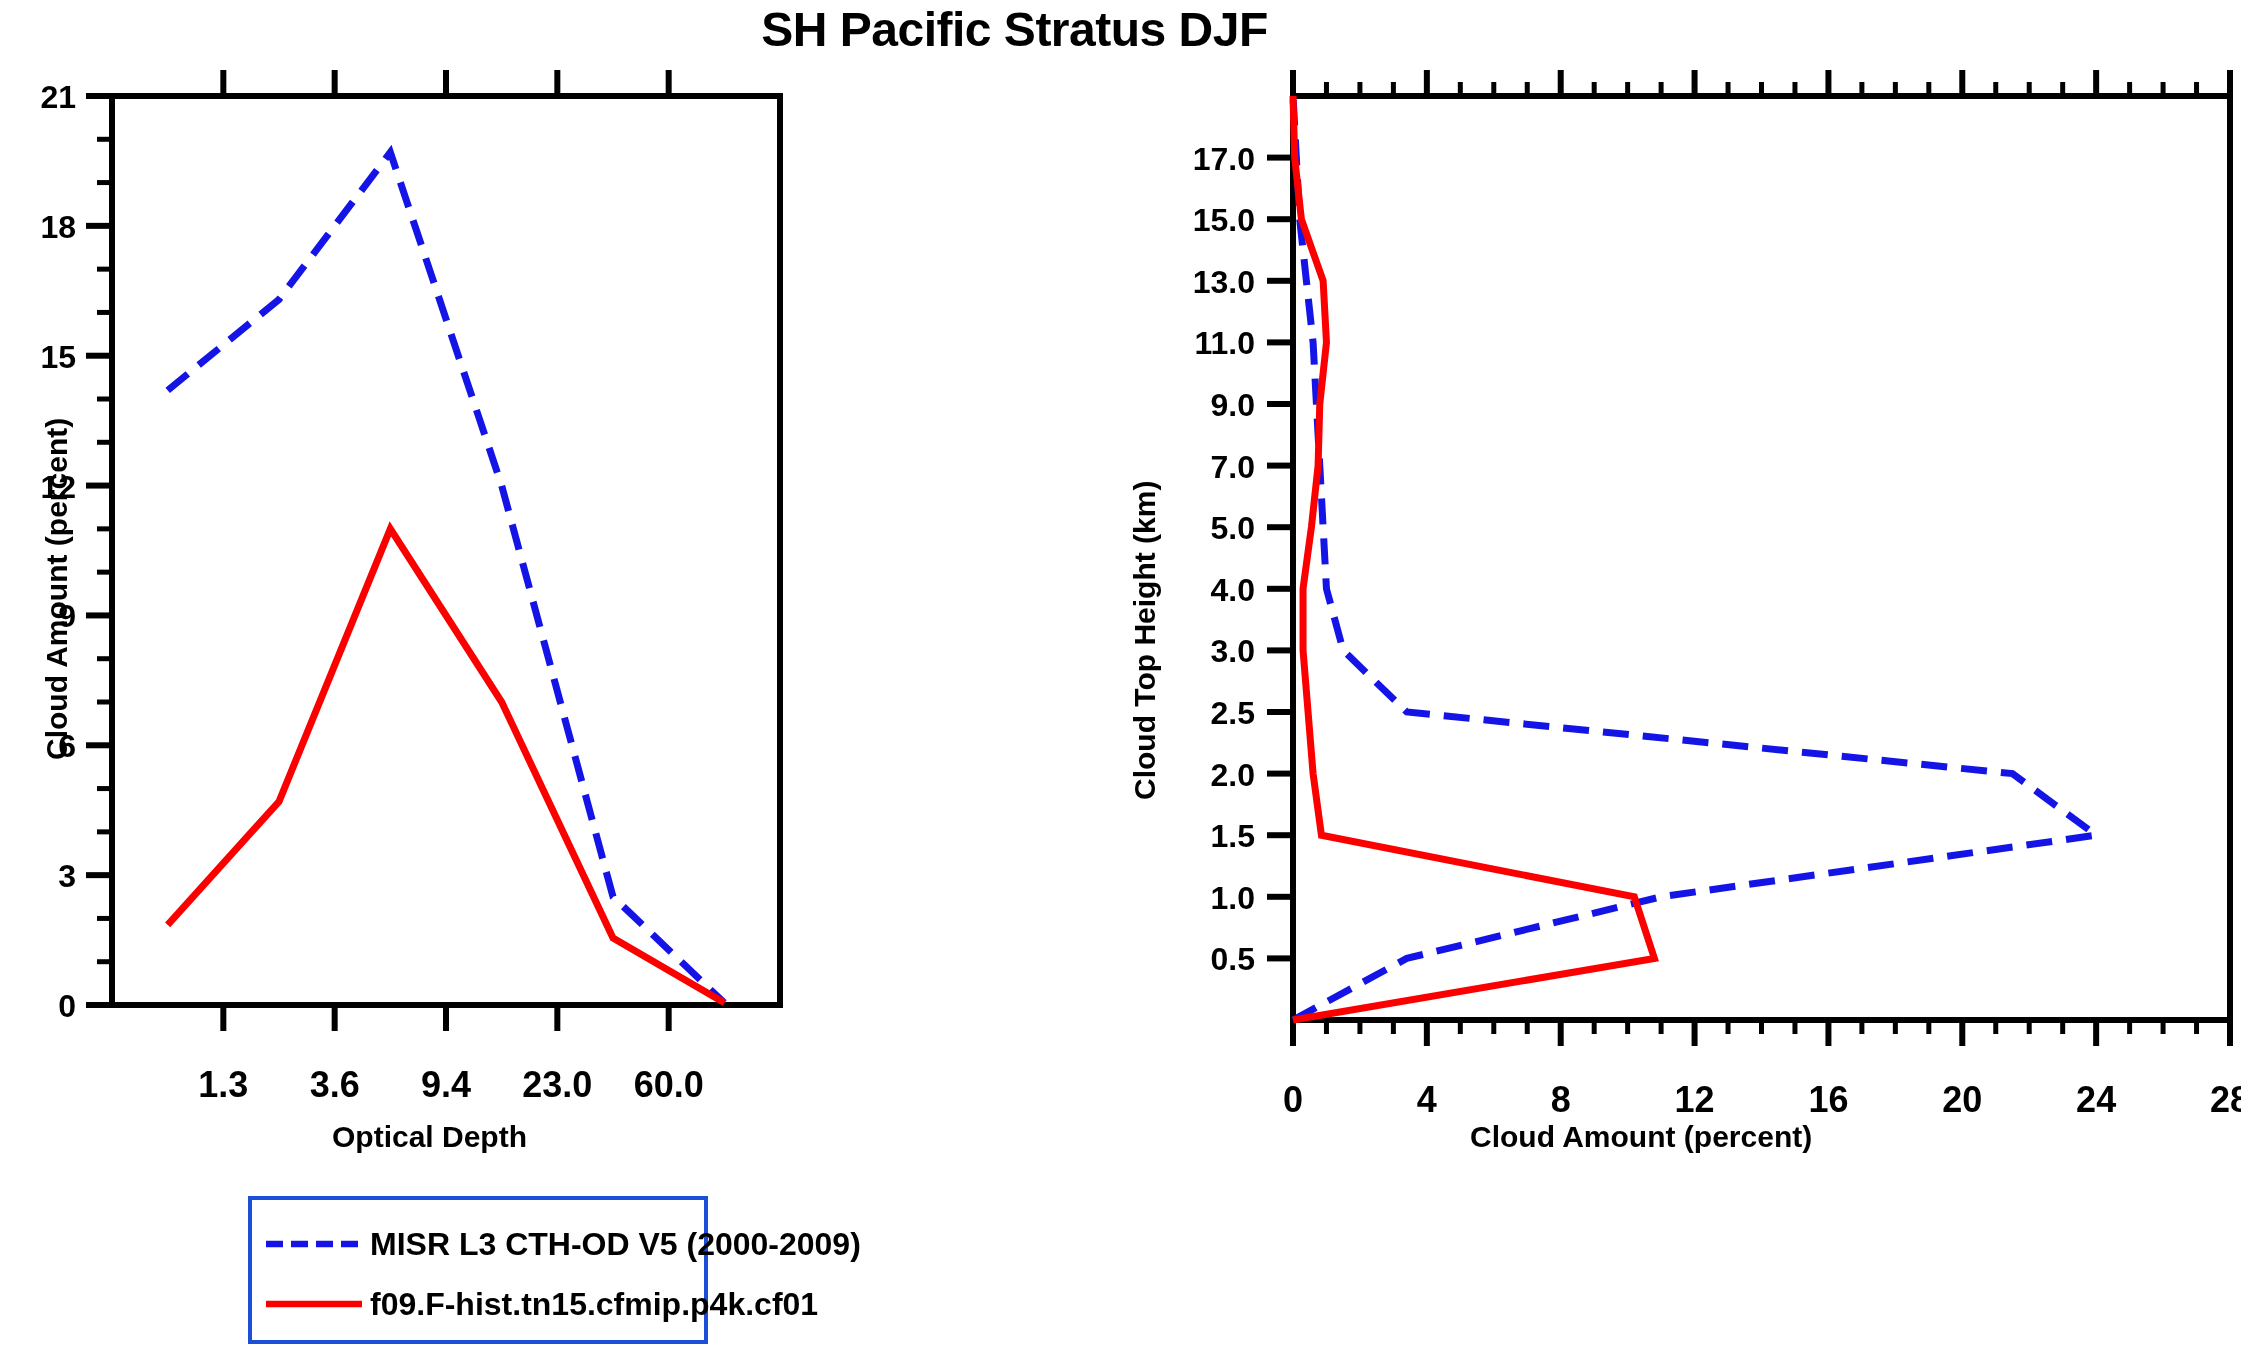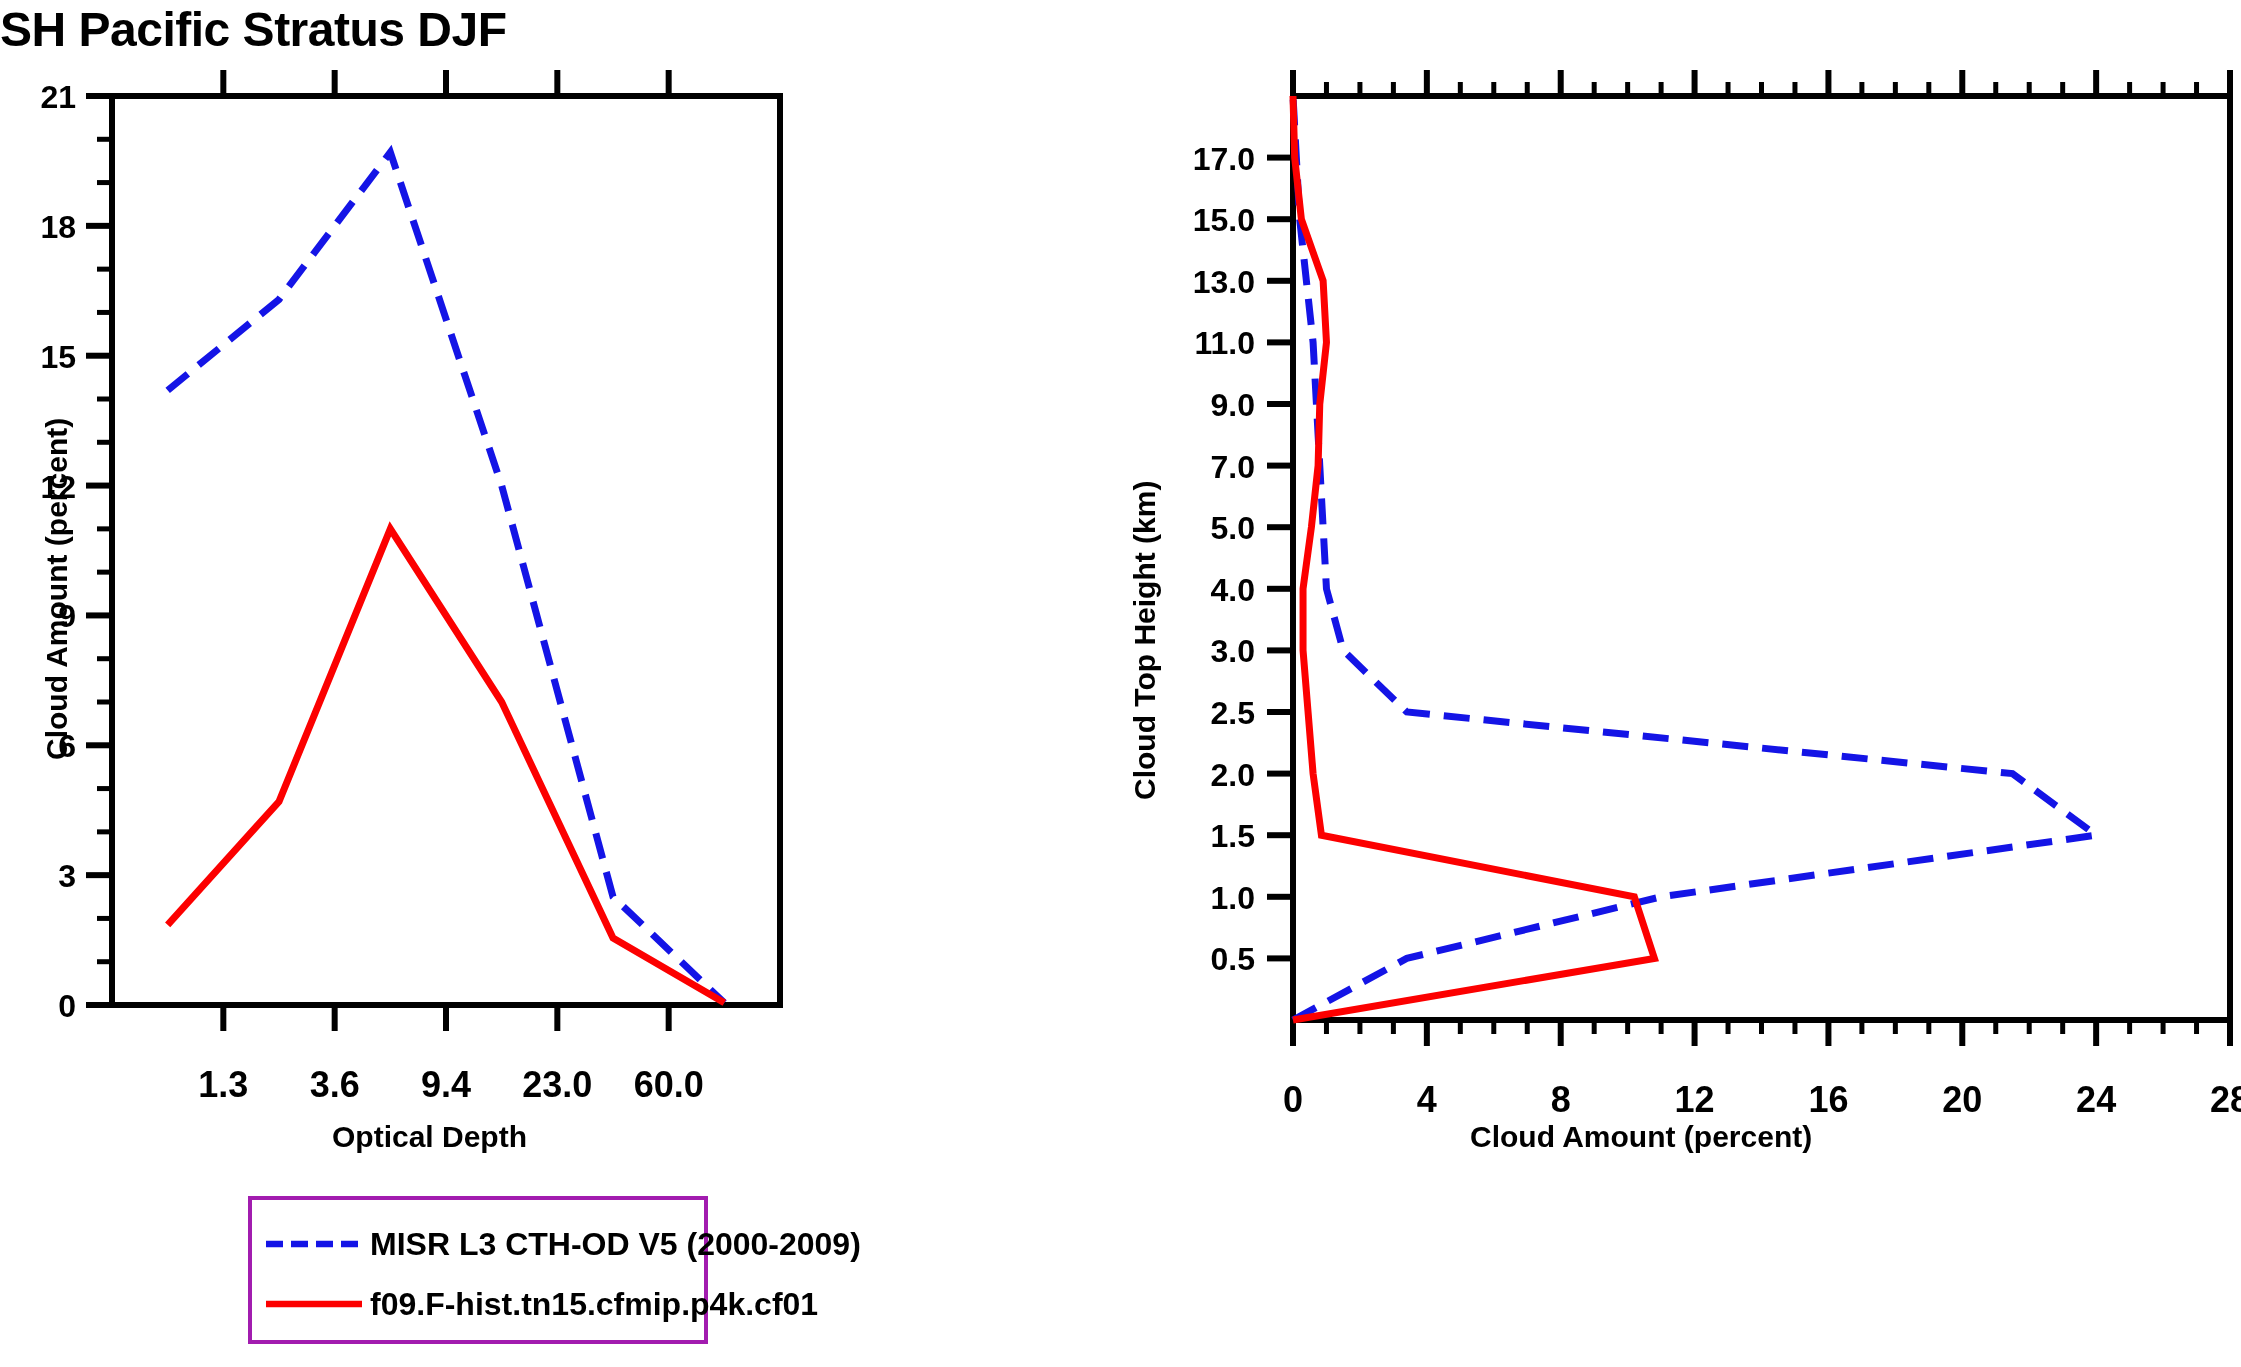--- a/index.html
+++ b/index.html
@@ -1,38 +1,38 @@
 <!DOCTYPE html>
 <html><head>
 <meta charset="utf-8">
 <style>
   html,body{margin:0;padding:0;background:#ffffff;}
   body{width:2241px;height:1367px;font-family:"Liberation Sans",sans-serif;color:#000;overflow:hidden;}
   #root{position:relative;width:2241px;height:1367px;}
 
   .title{
-    position:absolute;left:0;top:2px;width:2029px;text-align:left;
+    position:absolute;left:0;top:2px;width:2029px;text-align:center;
     font-size:48px;font-weight:bold;letter-spacing:-0.5px;
   }
 
   .panel{position:absolute;}
   .axis-label{font-weight:bold;font-size:30px;white-space:nowrap;}
 
   
   #leftPanel{left:0;top:0;width:1120px;height:1180px;}
   #rightPanel{left:1100px;top:0;width:1141px;height:1180px;}
 
   .ylabel-rot{
     position:absolute;transform-origin:0 0;transform:rotate(-90deg);
     font-weight:bold;font-size:30px;
   }
 
   .legendbox{
     position:absolute;left:248px;top:1196px;width:460px;height:148px;
-    border:4px solid #a21caf;background:#fff;box-sizing:border-box;
+    border:4px solid #1d4ed8;background:#fff;box-sizing:border-box;
   }
   .legend-row{position:absolute;left:0;width:460px;height:56px;}
   .legend-text{
     position:absolute;left:118px;top:50%;transform:translateY(-50%);
     font-size:32px;font-weight:bold;white-space:nowrap;
   }
   .legend-swatch{position:absolute;left:14px;top:50%;transform:translateY(-50%);width:96px;height:7px;}
 
   svg{display:block;}
 </style>

